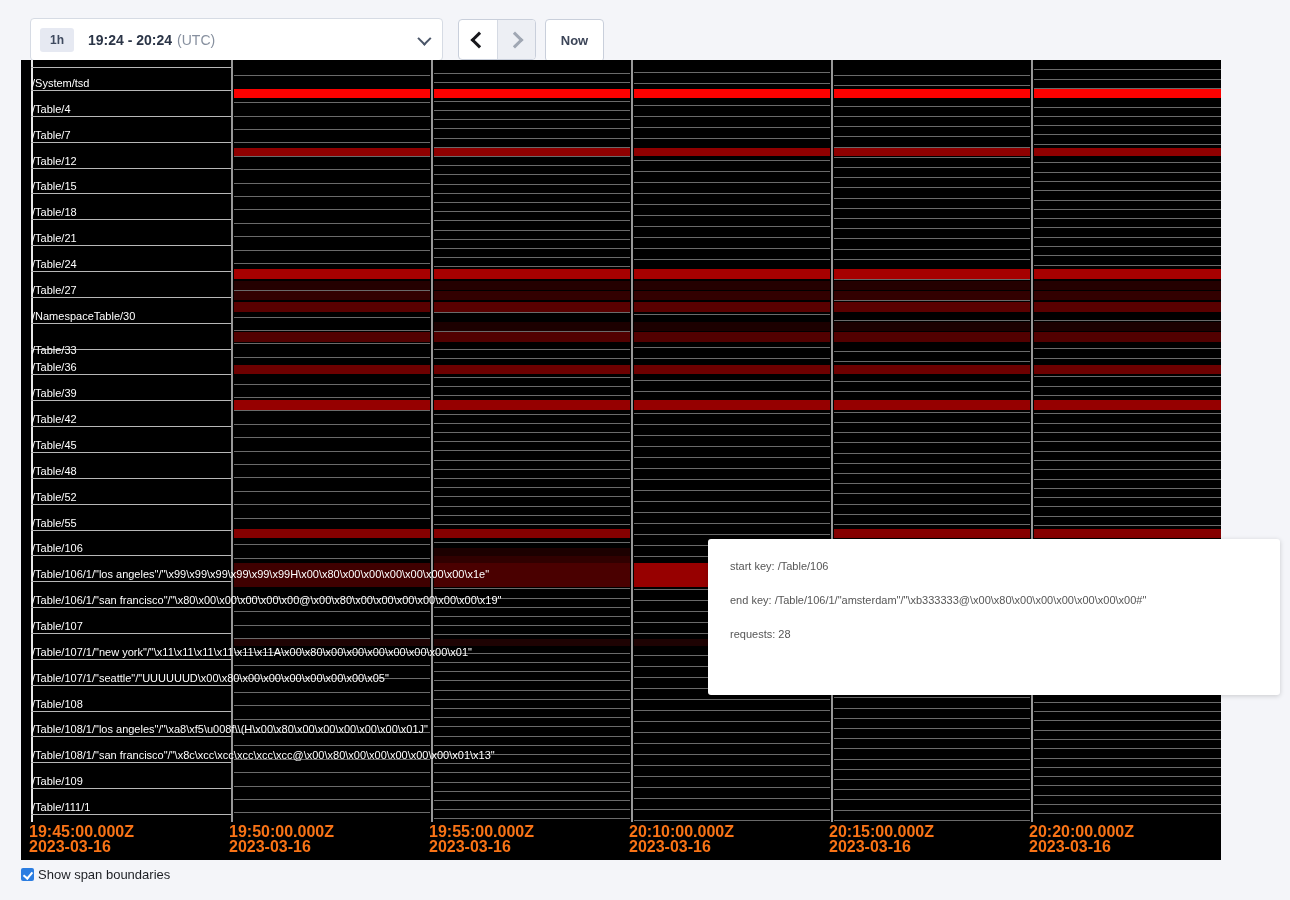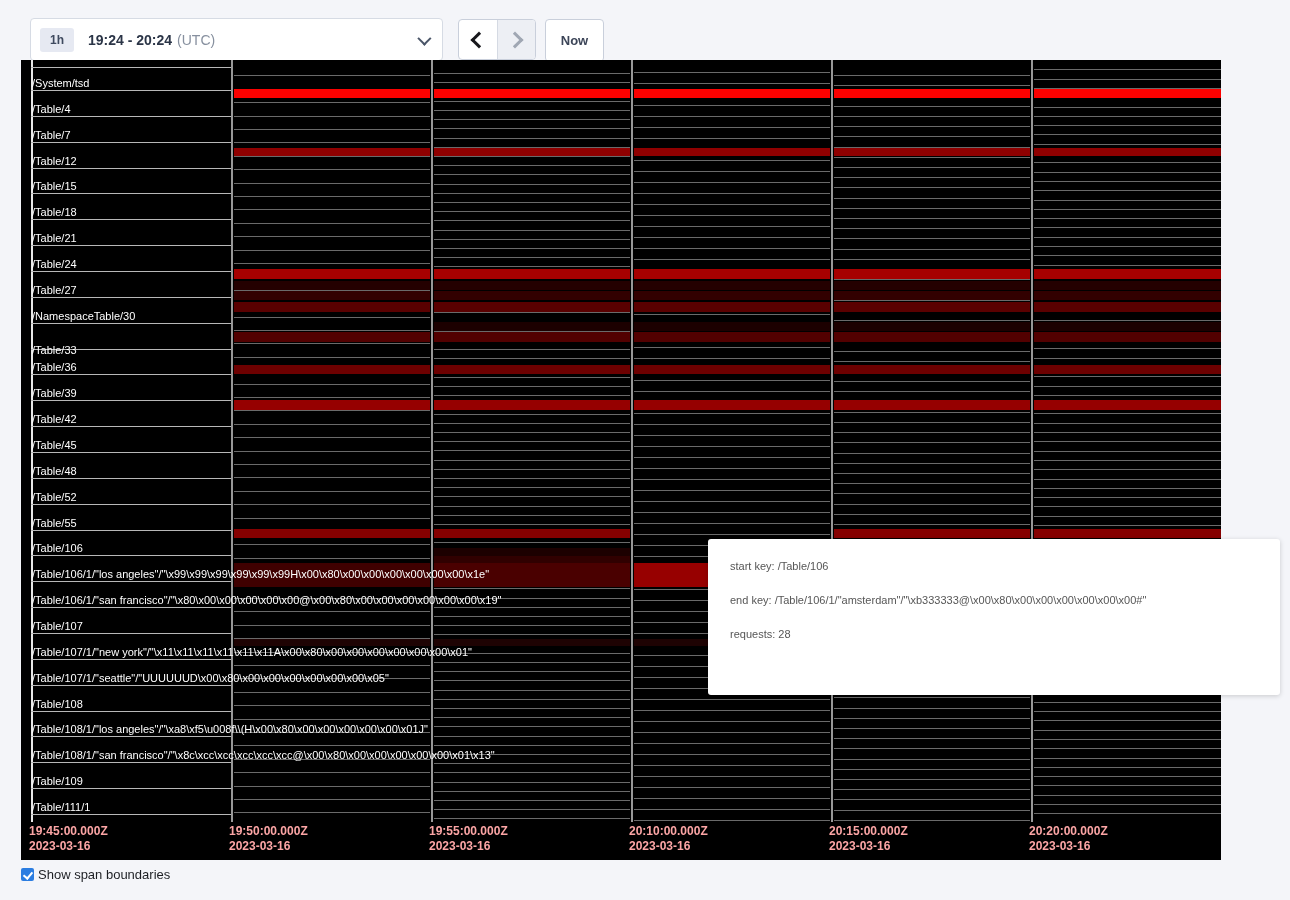--- a/index.html
+++ b/index.html
@@ -50,21 +50,21 @@
   .kv-col{position:absolute;pointer-events:none;}
   .kv-vline{position:absolute;top:0;width:4px;pointer-events:none;
     background:linear-gradient(90deg,#000 0 1px,#989898 1px 3px,#000 3px 4px);}
   .kv-vline.white{width:2px;background:#e8e8e8;}
   .kv-underline{position:absolute;height:1px;background:#b7b7b7;pointer-events:none;}
   .kv-band{position:absolute;pointer-events:none;}
   .kv-rowlabel{
     position:absolute;color:#fff;font-size:11px;line-height:12px;
     white-space:nowrap;pointer-events:none;letter-spacing:0;
   }
-  .kv-tick{position:absolute;width:200px;color:#fca5a5;font-size:12px;font-weight:700;
+  .kv-tick{position:absolute;width:200px;color:#f97316;font-size:16px;font-weight:700;
     line-height:15px;white-space:nowrap;pointer-events:none;}
   
   .kv-tooltip{
     position:absolute;left:708px;top:539px;width:572px;height:156px;
     background:#fff;border-radius:3px;box-shadow:0 1px 5px rgba(0,0,0,.18);
     box-sizing:border-box;padding:10px 6px 10px 22px;z-index:20;
   }
   .kv-tooltip .tline{
     font-size:11px;color:#565656;line-height:34px;white-space:nowrap;
   }

